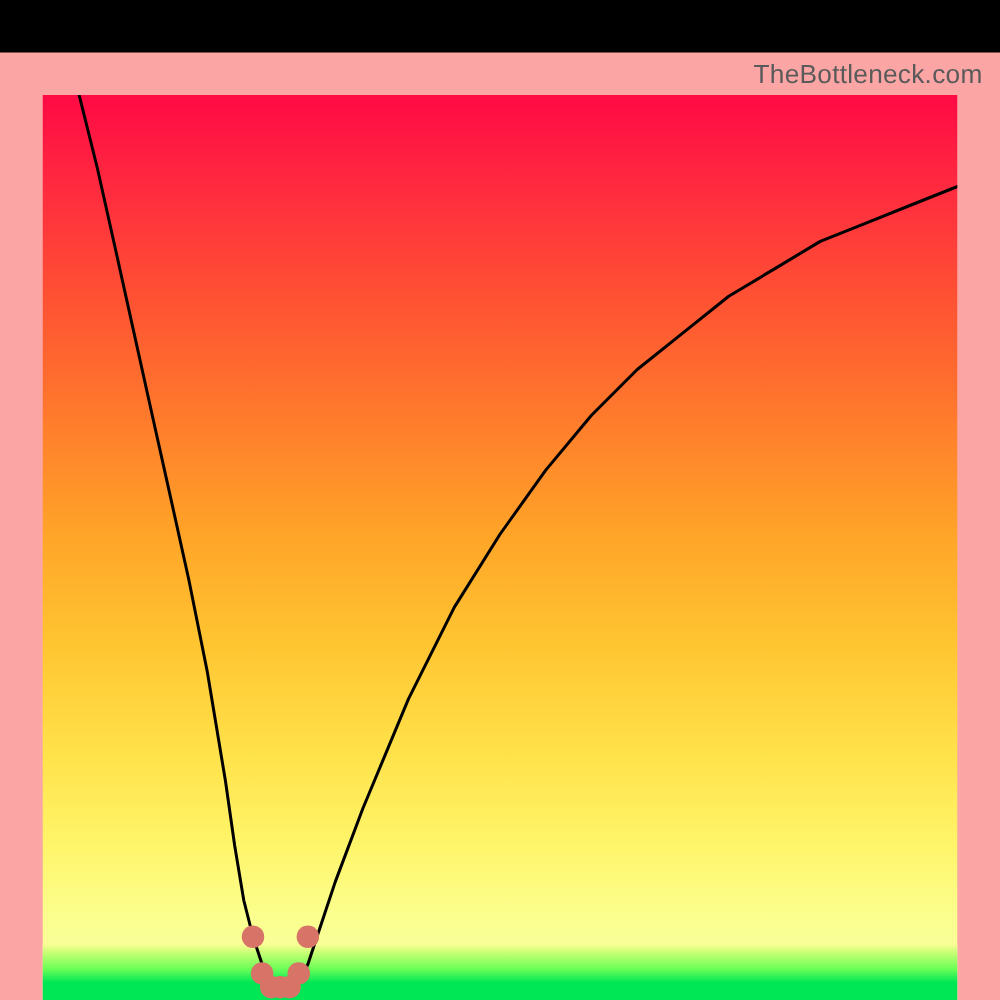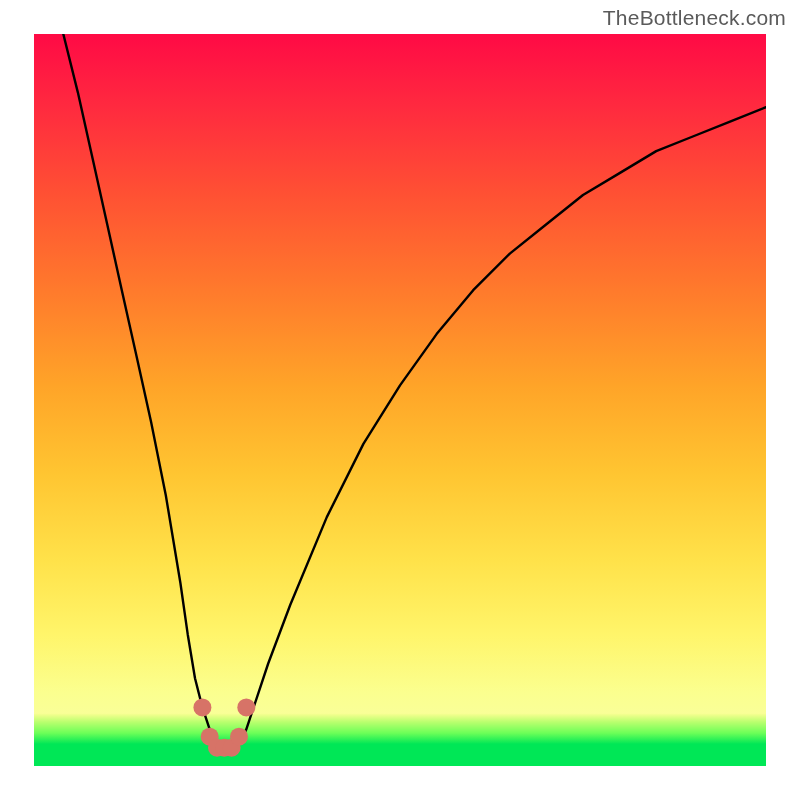--- a/index.html
+++ b/index.html
@@ -7,21 +7,22 @@
     padding: 0;
     width: 800px;
     height: 800px;
     overflow: hidden;
     background: #000;
     font-family: Arial, Helvetica, sans-serif;
   }
   .frame {
     position: absolute;
     inset: 0;
-    background: #ffffff;
+    background: #fca5a5;
+    margin-top: 42px;
   }
   .plot-area {
     position: absolute;
     left: 34px;
     top: 34px;
     width: 732px;
     height: 732px;
     overflow: hidden;
   }
   .gradient-bg {

